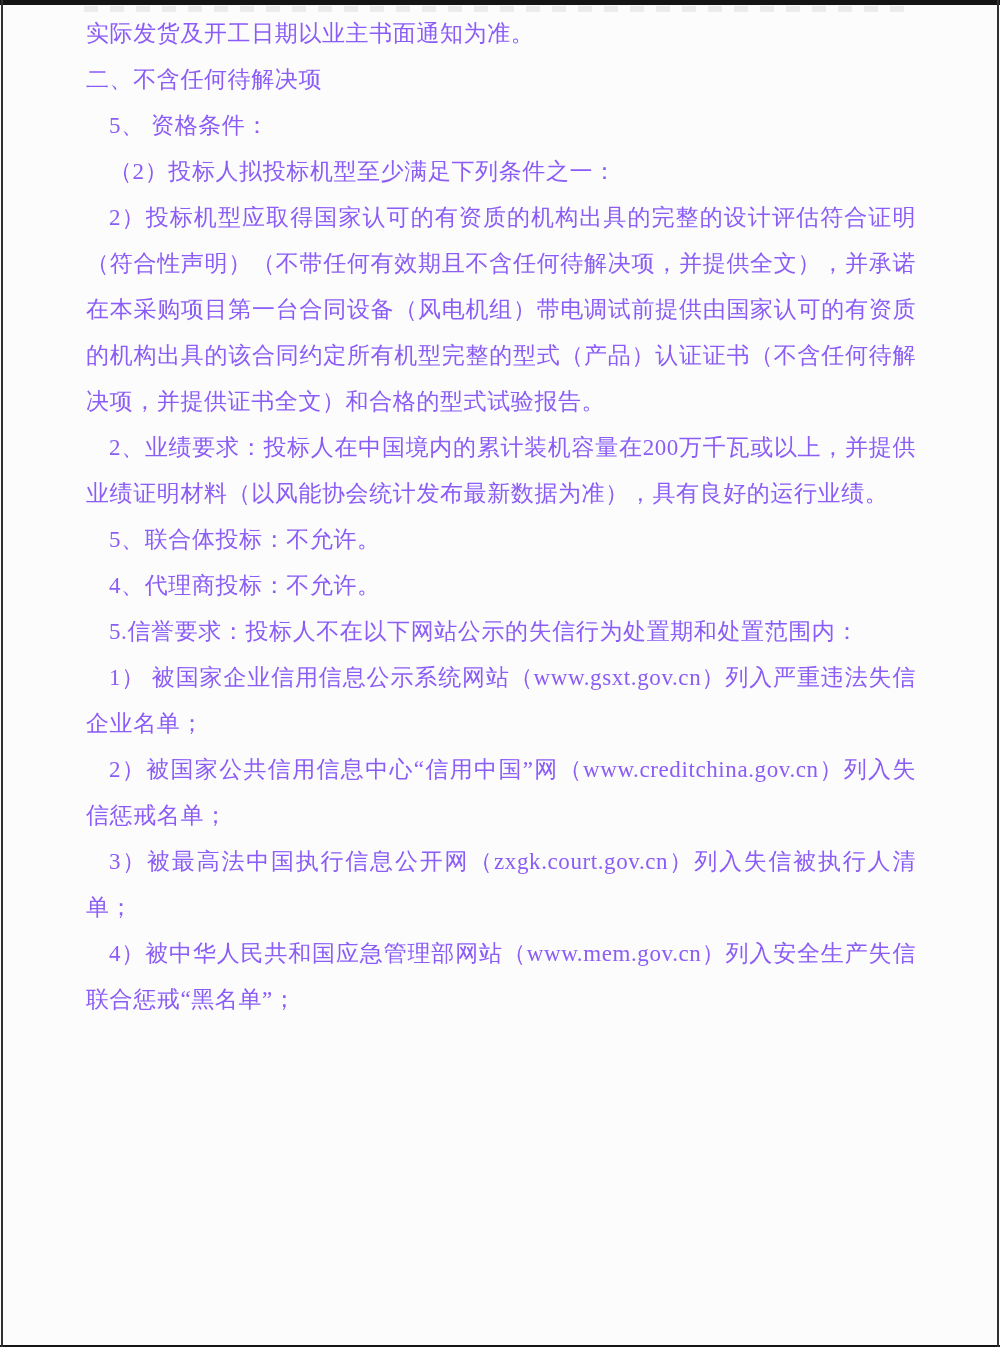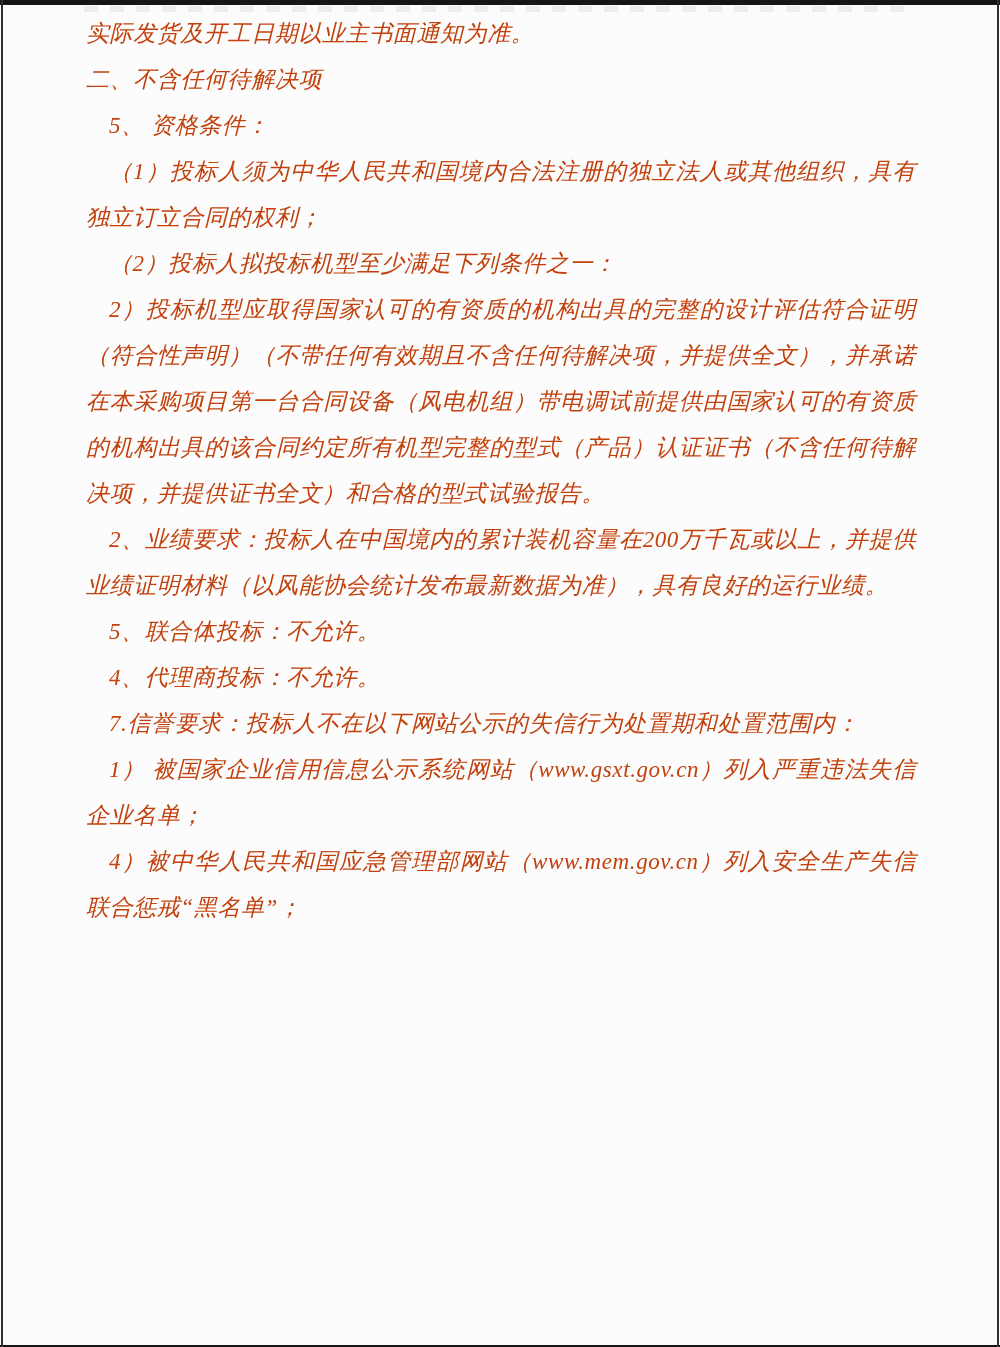--- a/index.html
+++ b/index.html
@@ -58,34 +58,35 @@
     text-justify: inter-ideograph;
     word-break: break-word;
   }
   p.para.indent {
     text-indent: 1.0em;
   }
 </style>
 </head>
 <body>
 
-<div class="page" style="background: rgb(252, 252, 252); color: #c2410c; font-style: italic;">
+<div class="page" style="background: rgb(252, 252, 252); color: #8b5cf6;">
   <div class="ghost-top"></div>
   <div class="content">
 
   <p class="para">实际发货及开工日期以业主书面通知为准。</p>
       <p class="para">二、不含任何待解决项</p>
       <p class="para indent">5、 资格条件：</p>
-      <p class="para indent">（1）投标人须为中华人民共和国境内合法注册的独立法人或其他组织，具有独立订立合同的权利；</p>
       <p class="para indent">（2）投标人拟投标机型至少满足下列条件之一：</p>
       <p class="para indent">2）投标机型应取得国家认可的有资质的机构出具的完整的设计评估符合证明（符合性声明）（不带任何有效期且不含任何待解决项，并提供全文），并承诺在本采购项目第一台合同设备（风电机组）带电调试前提供由国家认可的有资质的机构出具的该合同约定所有机型完整的型式（产品）认证证书（不含任何待解决项，并提供证书全文）和合格的型式试验报告。</p>
       <p class="para indent">2、业绩要求：投标人在中国境内的累计装机容量在200万千瓦或以上，并提供业绩证明材料（以风能协会统计发布最新数据为准），具有良好的运行业绩。</p>
       <p class="para indent">5、联合体投标：不允许。</p>
       <p class="para indent">4、代理商投标：不允许。</p>
-      <p class="para indent">7.信誉要求：投标人不在以下网站公示的失信行为处置期和处置范围内：</p>
+      <p class="para indent">5.信誉要求：投标人不在以下网站公示的失信行为处置期和处置范围内：</p>
       <p class="para indent">1） 被国家企业信用信息公示系统网站（www.gsxt.gov.cn）列入严重违法失信企业名单；</p>
+      <p class="para indent">2）被国家公共信用信息中心“信用中国”网（www.creditchina.gov.cn）列入失信惩戒名单；</p>
+      <p class="para indent">3）被最高法中国执行信息公开网（zxgk.court.gov.cn）列入失信被执行人清单；</p>
       <p class="para indent">4）被中华人民共和国应急管理部网站（www.mem.gov.cn）列入安全生产失信联合惩戒“黑名单”；</p>
     </div>
   <div class="edge-top"></div>
   <div class="edge-bottom"></div>
   <div class="edge-left"></div>
   <div class="edge-right"></div>
 </div>
 
 </body></html>

